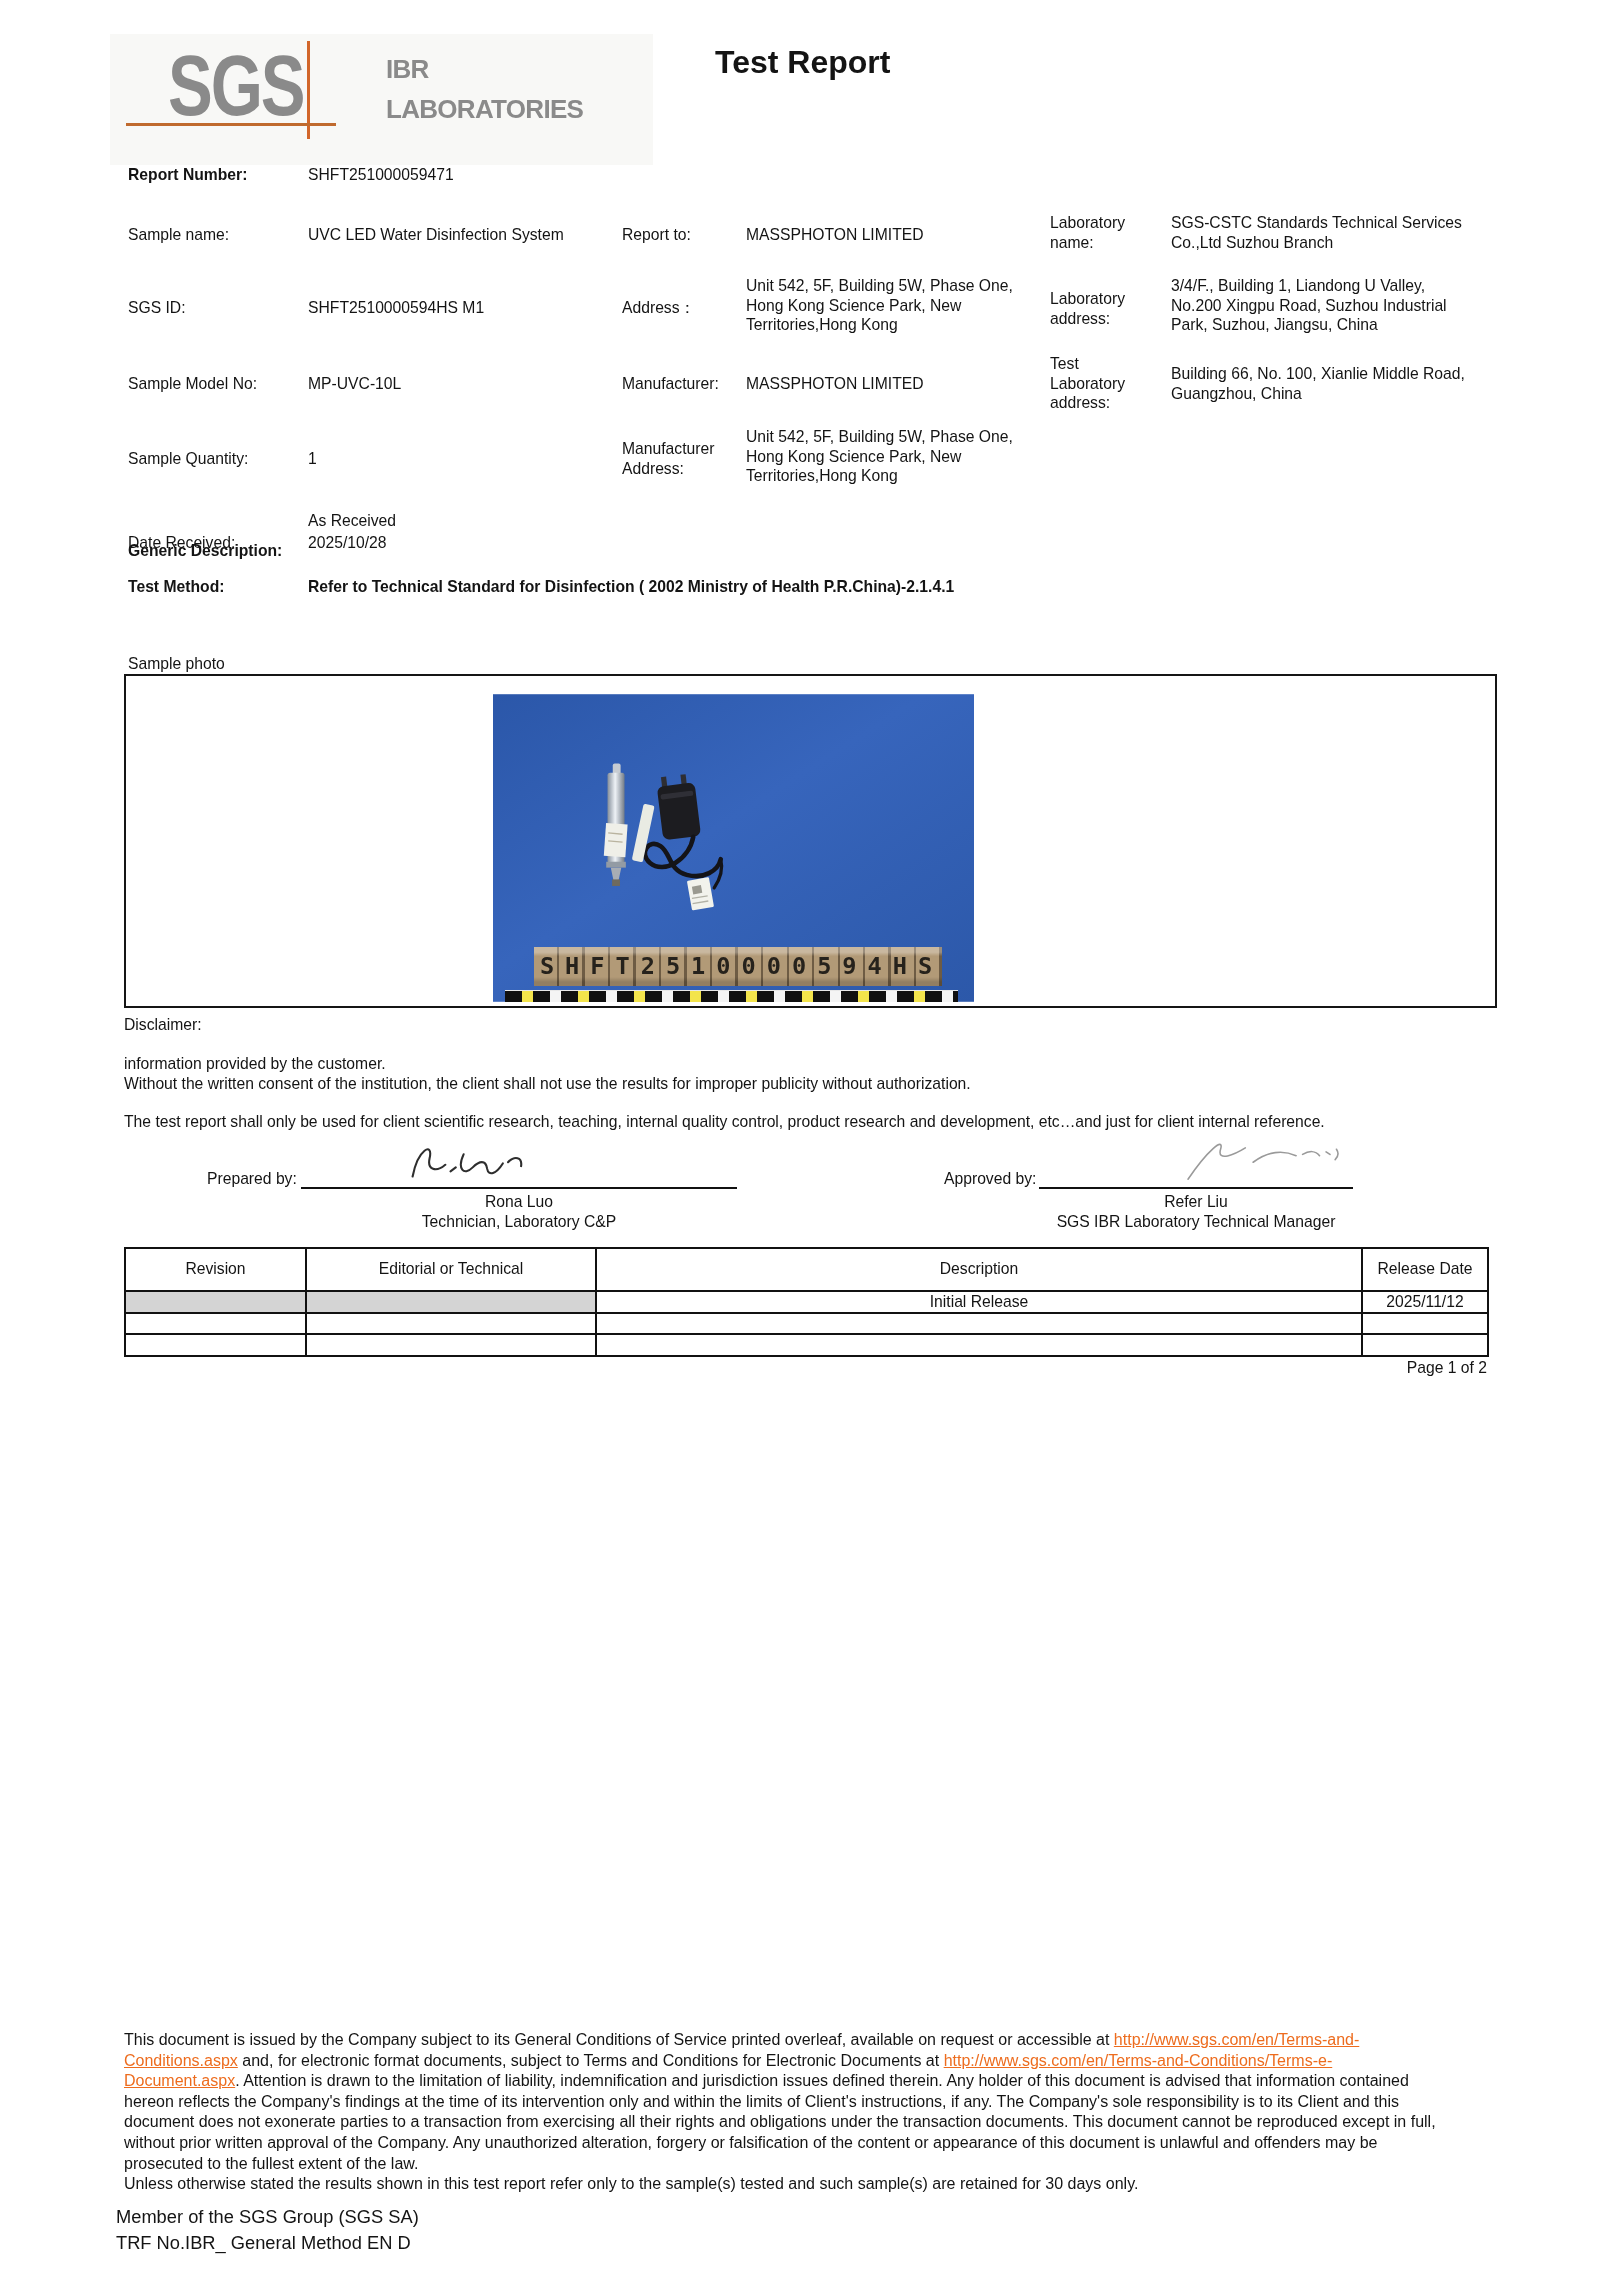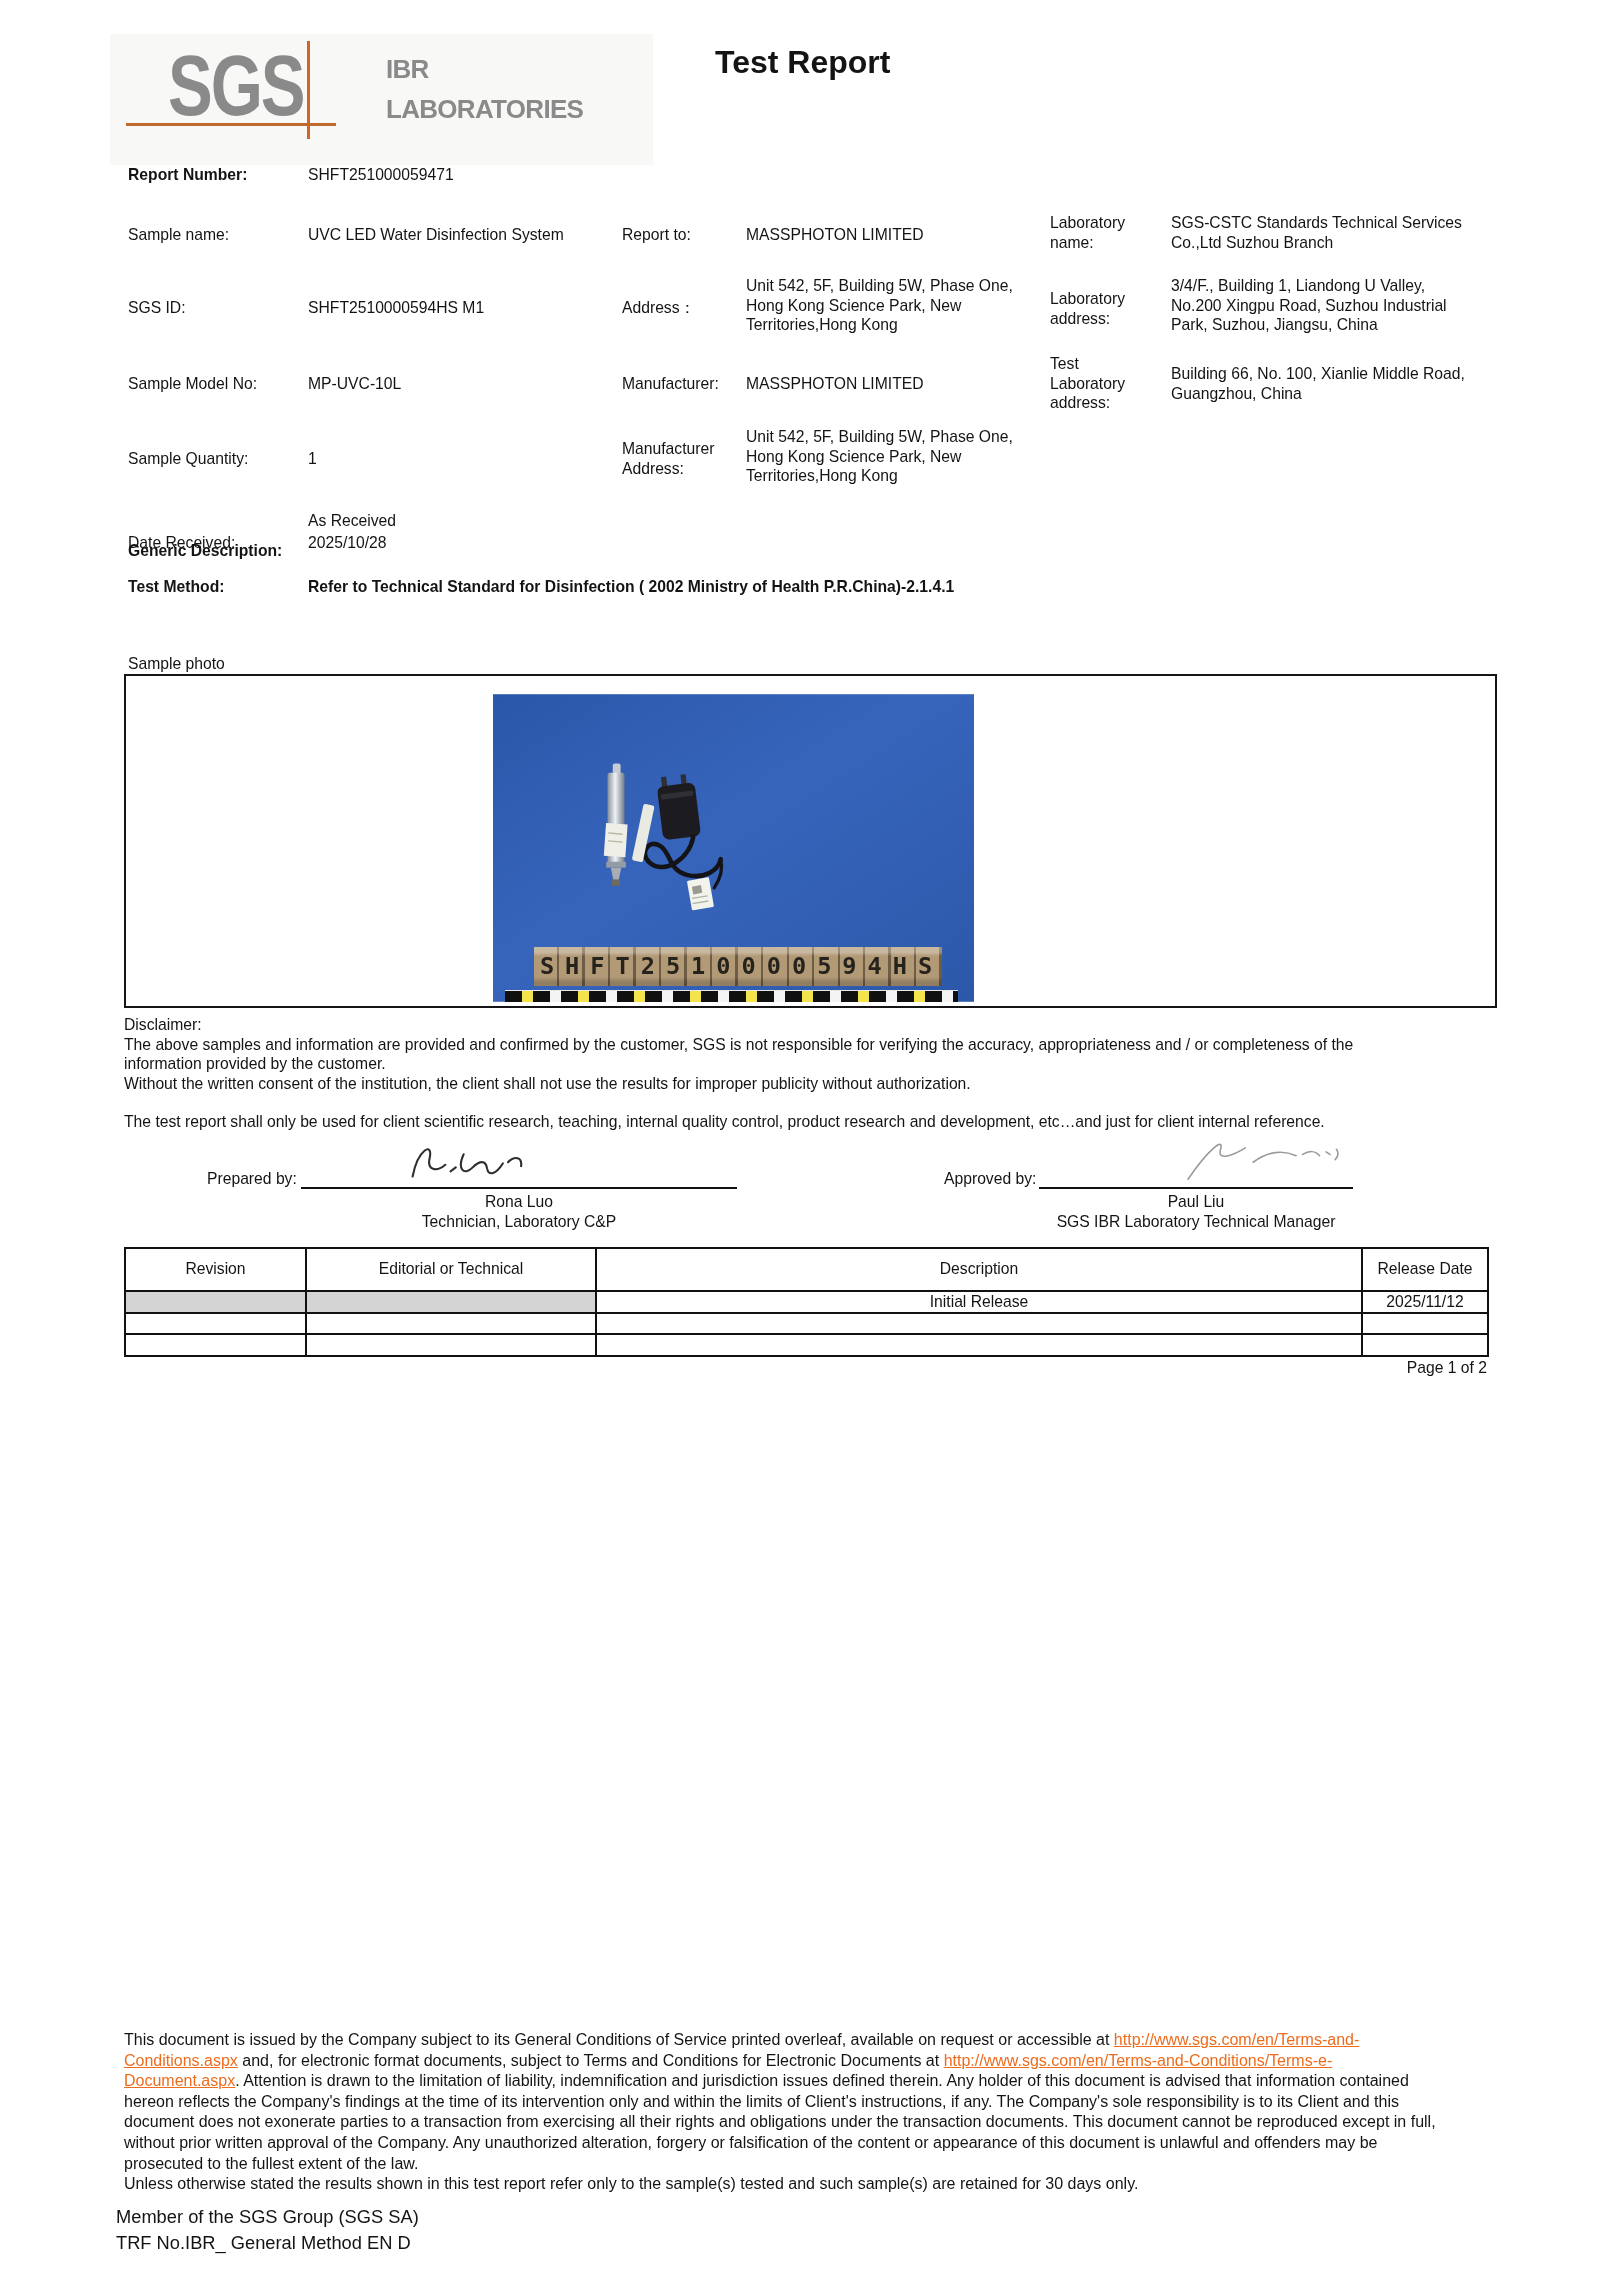--- a/index.html
+++ b/index.html
@@ -148,39 +148,38 @@
           <line x1="305" y1="320" x2="329" y2="316" stroke="#b2b2a6" stroke-width="2"></line>
         </g>
       </svg>
       <div class="tiles">SHFT2510000594HS</div>
       <div class="tiles-sheen"></div>
       <div class="ruler"></div>
     </div>
   </div>
 
   <div class="t" style="left:124px;top:1015px;">Disclaimer:</div>
-  <div class="t" style="left:124px;top:1035px;">The above samples and information are provided and confirmed by the customer, SGS is not responsible for verifying the accuracy, appropriateness and / or completeness of the</div>
   <div class="t" style="left:124px;top:1054px;">information provided by the customer.</div>
   <div class="t" style="left:124px;top:1112px;">The test report shall only be used for client scientific research, teaching, internal quality control, product research and development, etc…and just for client internal reference.</div>
   <div class="t" style="left:124px;top:1074px;">Without the written consent of the institution, the client shall not use the results for improper publicity without authorization.</div>
 
   <div class="t" style="left:207px;top:1169px;">Prepared by:</div>
   <svg style="position:absolute;left:393px;top:1136px;" width="183" height="51" viewBox="0 0 280 78">
     <path d="M30 62 C 38 20, 62 8, 56 34 C 52 52, 66 56, 80 44 M88 54 l8 -6 M108 28 c -10 22, 0 34, 14 20 c 10 -10, 20 -12, 22 2 c 2 12, 14 8, 24 -8 M176 40 c 10 -10, 22 -8, 20 6" stroke="#2e2e2e" stroke-width="3.2" fill="none" stroke-linecap="round"></path>
   </svg>
   <div class="sigline" style="left:301px;top:1187px;width:436px;"></div>
   <div class="t ctr" style="left:301px;top:1192px;width:436px;">Rona Luo</div>
   <div class="t ctr" style="left:301px;top:1212px;width:436px;text-align:center;">Technician, Laboratory C&amp;P</div>
 
   <div class="t" style="left:944px;top:1169px;">Approved by:</div>
   <svg style="position:absolute;left:1177px;top:1131px;" width="177" height="56" viewBox="0 0 270 86">
     <path d="M16 74 C 46 30, 72 8, 66 28 C 60 48, 88 36, 104 26 M116 48 c 22 -16, 44 -20, 66 -10 M192 36 c 10 -6, 20 -6, 26 2 m 10 -6 l 6 4 m 10 -8 c 4 6, 2 12, -2 16" stroke="#9a9a9a" stroke-width="2.4" fill="none" stroke-linecap="round"></path>
   </svg>
   <div class="sigline" style="left:1039px;top:1187px;width:314px;"></div>
-  <div class="t ctr" style="left:1039px;top:1192px;width:314px;">Paul Liu</div>
+  <div class="t ctr" style="left:1039px;top:1192px;width:314px;">Refer Liu</div>
   <div class="t ctr" style="left:1039px;top:1212px;width:314px;">SGS IBR Laboratory Technical Manager</div>
 
   <table class="rev">
     <colgroup>
         <col style="width:181px">
         <col style="width:290px">
         <col style="width:766px">
         <col style="width:126px">
       </colgroup>
     <tbody>

